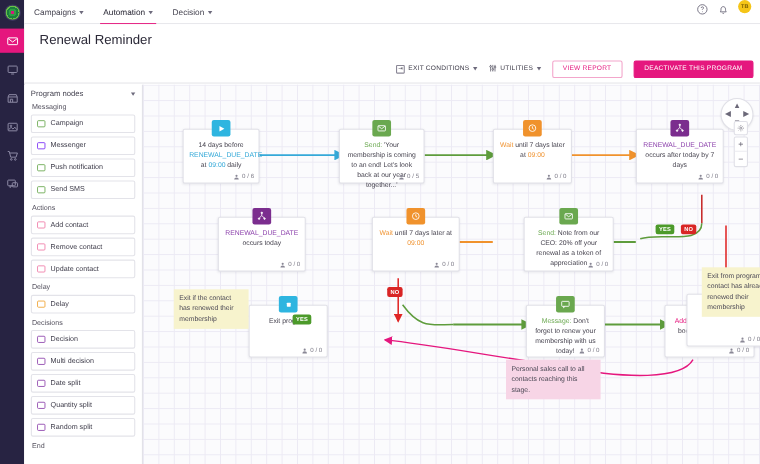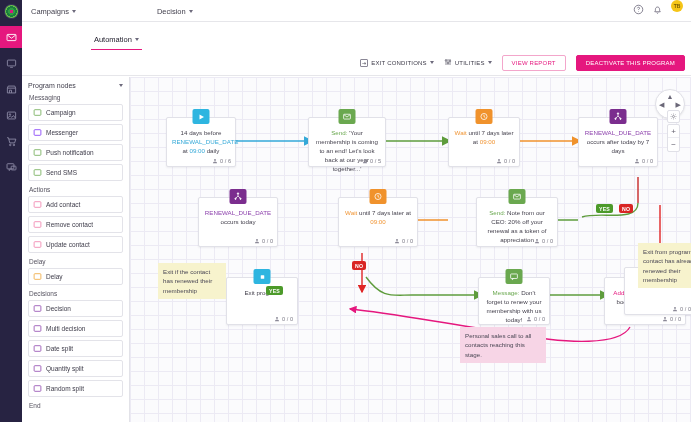--- a/index.html
+++ b/index.html
@@ -38,21 +38,21 @@
   .topnav {
     position: absolute; left: 22px; top: 0; right: 0; height: 22px;
     background: #fff; border-bottom: 1px solid #e6e6ea;
     display: flex; align-items: flex-start;
   }
   .nav-item {
     position: relative; height: 22px;
     display: flex; align-items: center; gap: 3px;
     padding: 0 9px; font-size: 7.5px; color: #44424f; cursor: pointer;
   }
-  .nav-item.active { color: #1e1c2a; margin-top: 28px; }
+  .nav-item.active { color: #1e1c2a; }
   .nav-item.active::after {
     content: ""; position: absolute; left: 6px; right: 6px; bottom: 0;
     height: 1.5px; background: #e5177e;
   }
   .caret {
     display: inline-block; width: 0; height: 0;
     border-left: 2.5px solid transparent; border-right: 2.5px solid transparent;
     border-top: 3px solid #6d6a7c;
   }
   .nav-right { margin-left: auto; display: flex; align-items: center; gap: 8px; padding-right: 8px; }
@@ -273,20 +273,23 @@
       <span class="icon-btn">
         <svg width="11" height="11" viewBox="0 0 16 16" fill="none" stroke="#6d6a7c" stroke-width="1.2">
           <path d="M4 11.3c1-.9 1-2.1 1-3.6 0-1.9 1.3-3.3 3-3.3s3 1.4 3 3.3c0 1.5 0 2.7 1 3.6z"></path>
             <path d="M6.9 12.6c.2.6.6.9 1.1.9s.9-.3 1.1-.9"></path>
         </svg>
       </span>
       <span class="avatar">TB</span>
     </div>
   </div>
 
+  <div class="titlebar">
+    <div class="page-title">Renewal Reminder</div>
+  </div>
 
   <div class="toolbar">
     <div class="tb-item">
       <span class="tb-sq">⇥</span>
       <span>EXIT CONDITIONS</span>
       <i class="caret"></i>
     </div>
     <div class="tb-item">
       <span>
         <svg width="8" height="8" viewBox="0 0 16 16" fill="none" stroke="#5c5a68" stroke-width="1.4">

